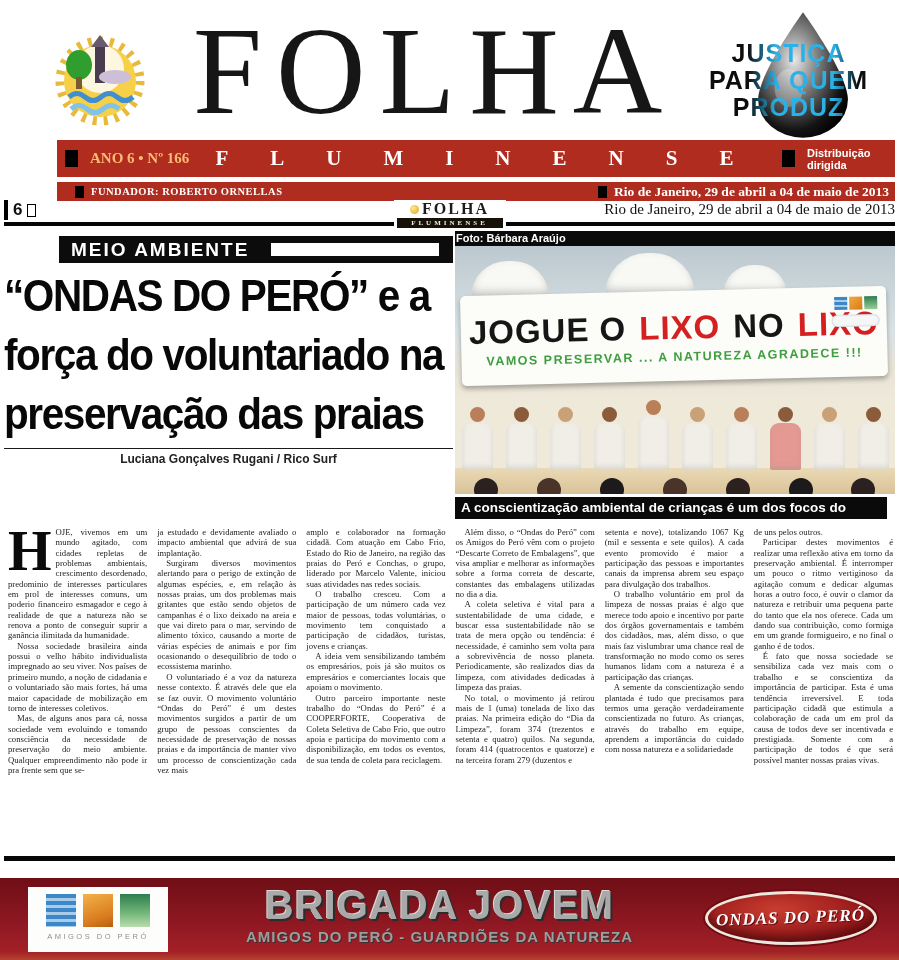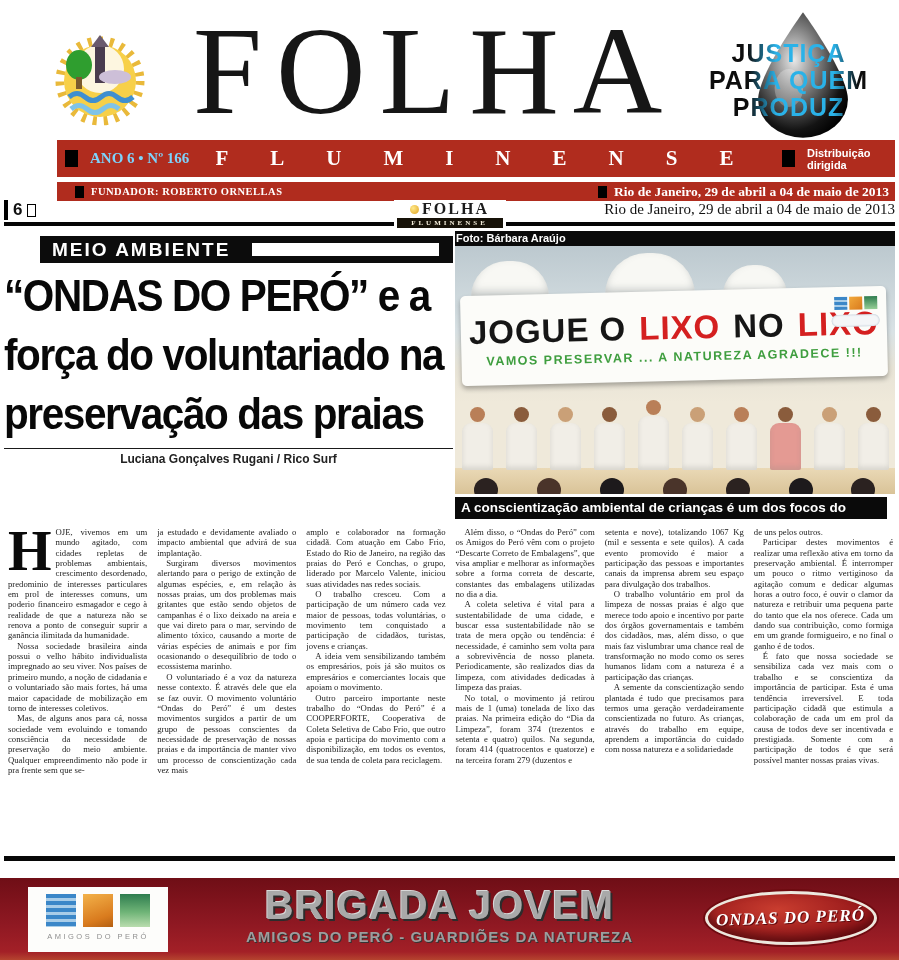--- a/index.html
+++ b/index.html
@@ -20,21 +20,21 @@
           background:linear-gradient(90deg,#0d0d0d 30%,#2ab2e8 44%,#2ab2e8 72%,#0d0d0d 84%);
           -webkit-background-clip:text; background-clip:text; color:transparent; }
 
   
   .edition-bar { position:absolute; top:140px; left:57px; right:4px; height:37px;
           display:flex; align-items:center; gap:12px; padding:0 8px; }
   .founder-bar { position:absolute; top:182px; left:57px; right:4px; height:19px;
           display:flex; justify-content:space-between; align-items:center; padding:0 6px; }
   .blacksq { width:13px; height:17px; background:#000; flex:none; }
   .blacksq.small { width:9px; height:12px; }
-  .edition-no { color:#7dd3fc; font-weight:700; font-size:15px; white-space:nowrap; }
+  .edition-no { color:#fdba74; font-weight:700; font-size:15px; white-space:nowrap; }
   .paper-name { flex:1; color:#fff; font-weight:700; font-size:21px; letter-spacing:42px;
           white-space:nowrap; overflow:hidden; margin-left:14px; }
   .dist { color:#fff; font-family:"Liberation Sans",sans-serif; font-weight:700;
           font-size:11px; line-height:12px; width:80px; flex:none; }
   .founder-left, .founder-right { display:flex; align-items:center; gap:7px;margin-left:12px; }
   .founder-name { color:#fff; font-weight:700; font-size:10.5px; letter-spacing:.5px; }
   .founder-date { color:#fff; font-weight:700; font-size:13.5px; }
 
   
   .page-row { position:absolute; top:200px; left:4px; right:4px; height:30px; }
@@ -48,21 +48,21 @@
           text-align:center; background:#fff; z-index:2; padding:0 3px; }
   .mini-top { display:flex; align-items:center; justify-content:center; gap:3px;
           font-weight:700; font-size:16px; letter-spacing:2px; color:#1c1c1c; }
   .sun-dot { width:9px; height:9px; border-radius:50%;
           background:radial-gradient(circle at 35% 35%, #ffe98a, #e0a21f); flex:none; }
   .mini-bottom { background:#171208; color:#f3ecd9; font-size:7px; letter-spacing:3px;
           font-weight:700; padding:1px 0; }
 
   
   .left-col { position:absolute; left:4px; top:236px; width:449px; }
-  .section-bar { height:27px; background:#0c0c0c; margin-left:36px;
+  .section-bar { height:27px; background:#0c0c0c; margin-left:55px;
           display:flex; align-items:center; padding:0 12px;justify-content:flex-end; }
   .section-label { color:#fff; font-family:"Liberation Sans",sans-serif; font-weight:700;
           font-size:19px; letter-spacing:2px; white-space:nowrap; }
   .section-rect { flex:1; height:13px; background:#fff; margin-left:22px; margin-right:2px; }
   .headline { margin-top:3px; font-family:"Liberation Sans",sans-serif; font-weight:700;
           font-size:44px; line-height:59px; letter-spacing:-1.5px; color:#080808;
           width:488px; transform:scaleX(.92); transform-origin:0 0; white-space:nowrap; }
   .byline-row { margin-top:5px; border-top:1.5px solid #1a1a1a; padding-top:3px; text-align:center;
           font-family:"Liberation Sans",sans-serif; font-weight:700; font-size:12px; color:#222; }
   .lead { margin-top:9px; font-family:"Liberation Sans",sans-serif; font-size:15.5px;

